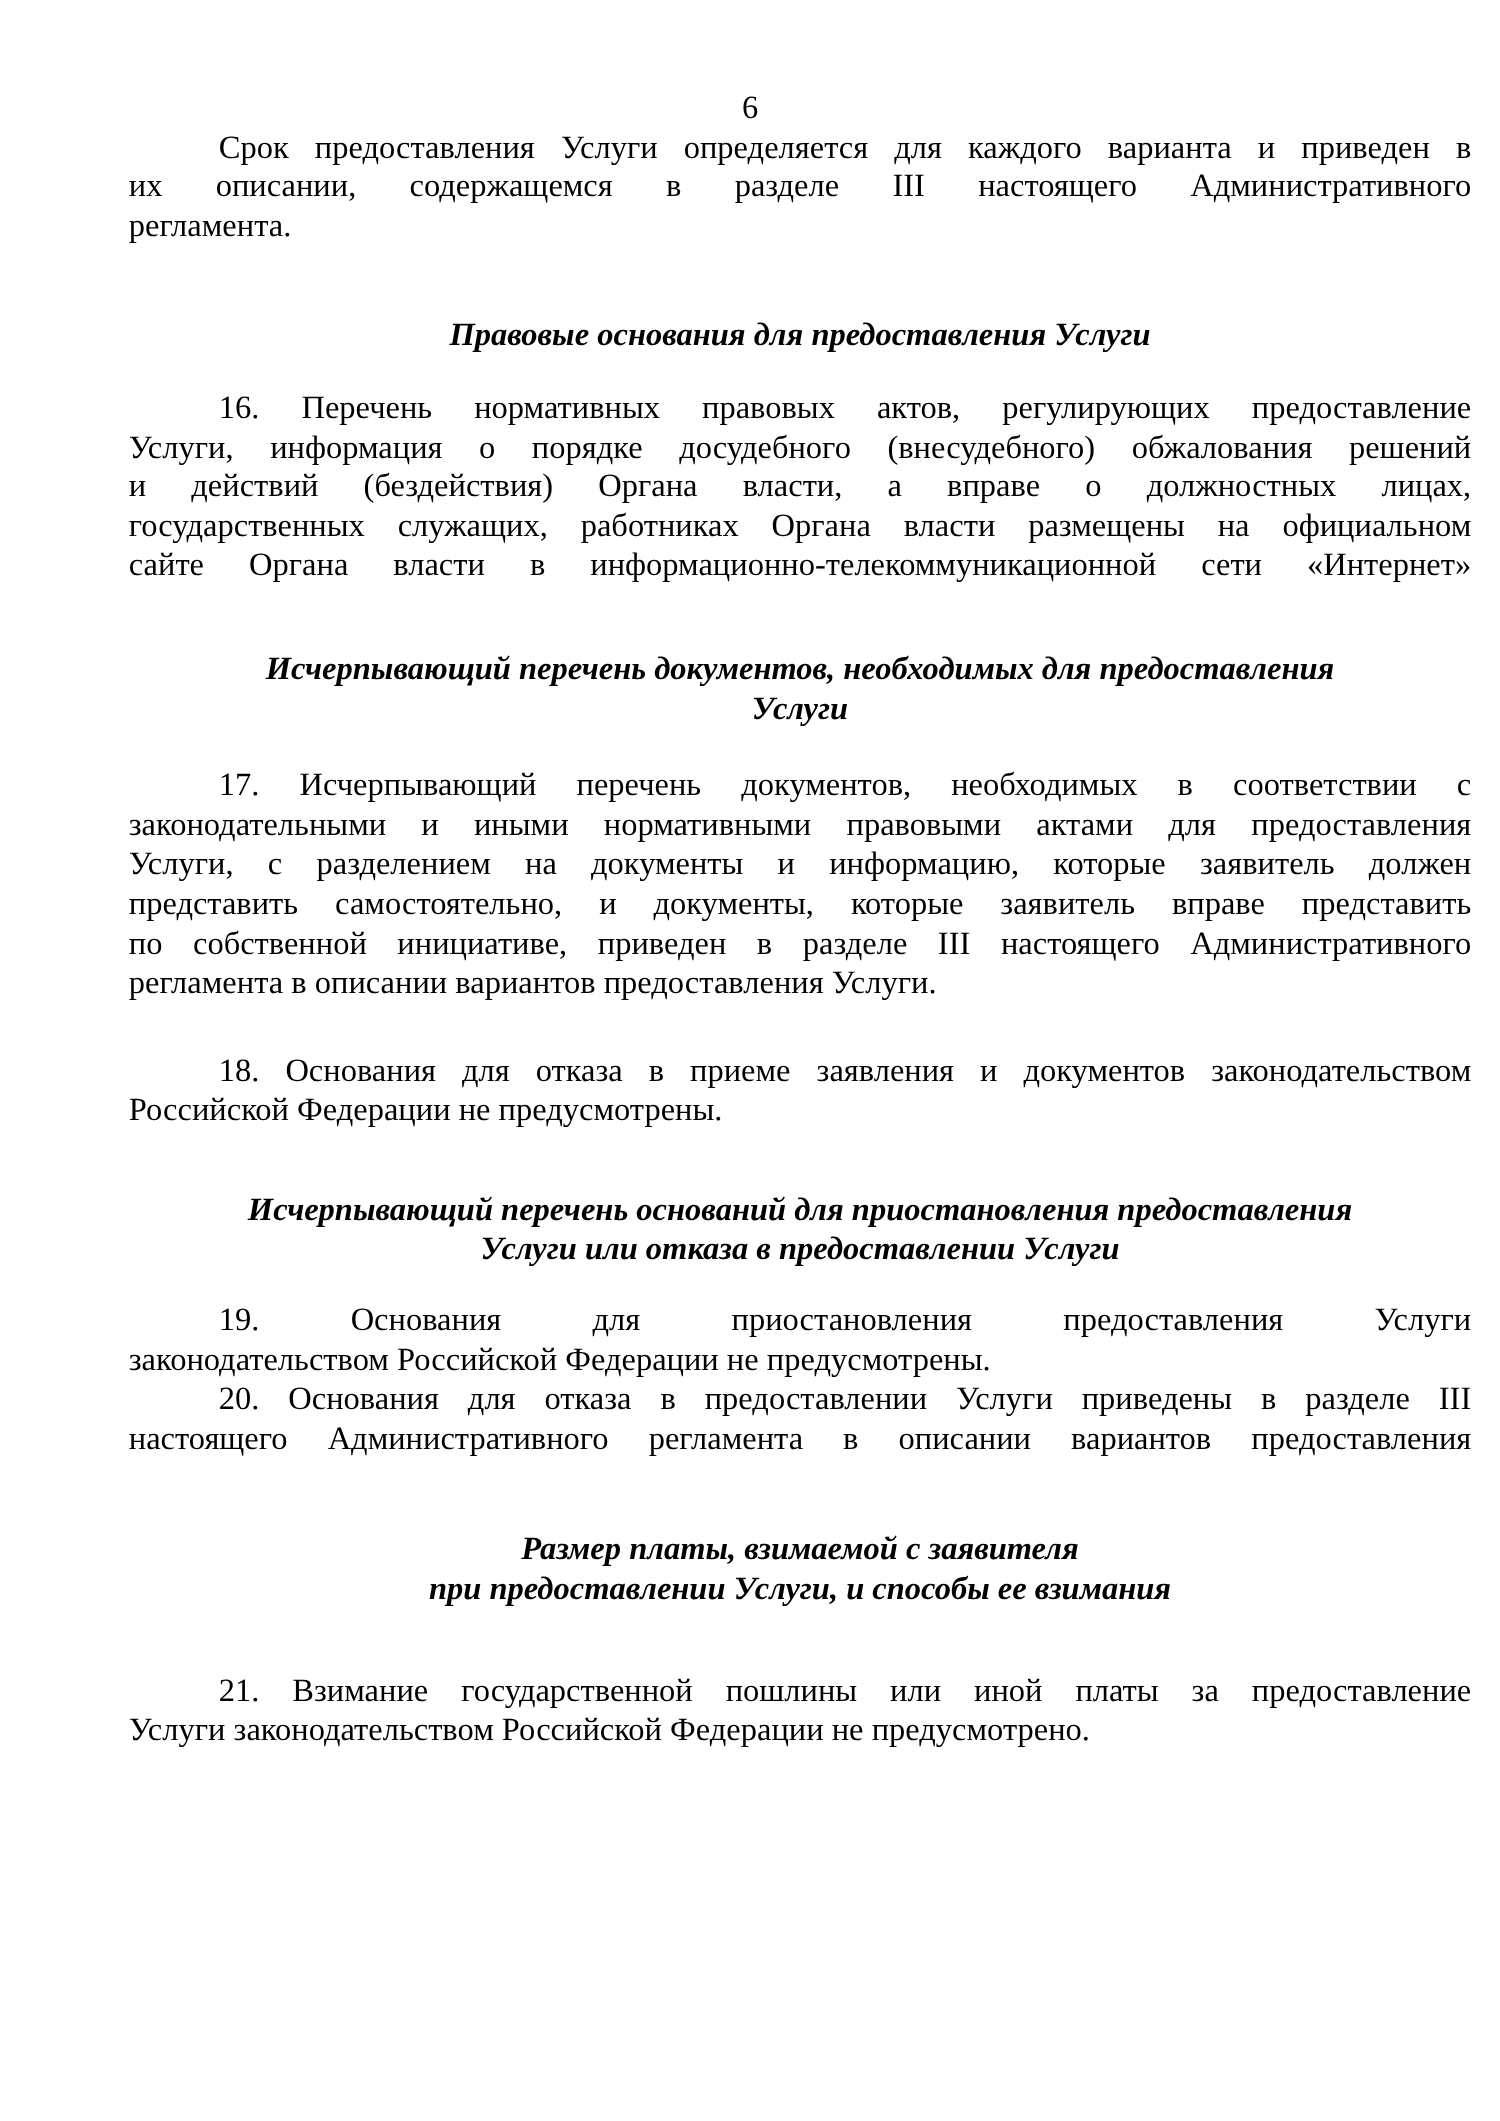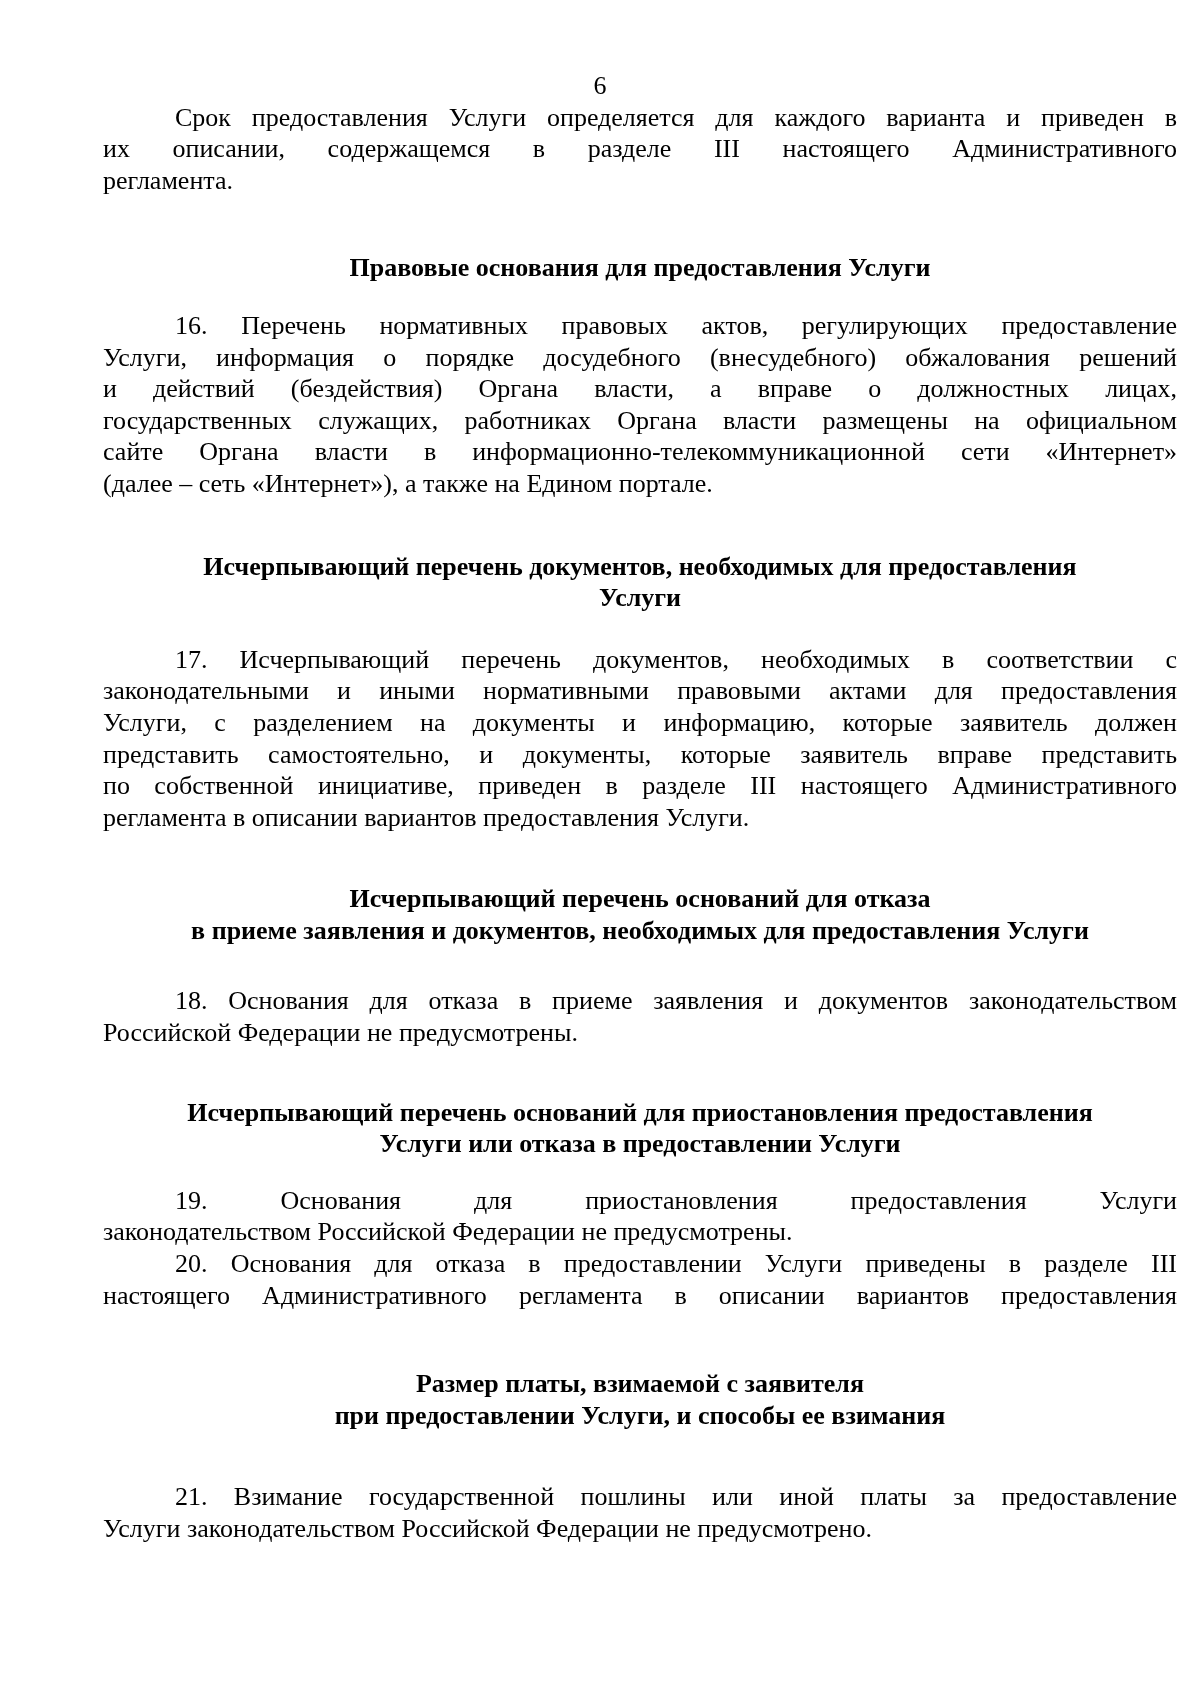--- a/index.html
+++ b/index.html
@@ -16,21 +16,21 @@
   }
   .page-number{
     margin:0 -23px 0 -103px;
     text-align:center;
   }
   .para{margin:0;}
   .ln{text-align:left;}
   .ln.j{text-align:justify;text-align-last:justify;}
   .ln.indent{padding-left:72px;}
   .heading{font-weight:bold;text-align:center;}
-  .hln{text-align:center;}
+  .hln{text-align:center;font-style:italic;}
   .mt56{margin-top:56px}
   .mt51{margin-top:51px}
   .mt50{margin-top:50px}
   .mt48{margin-top:48px}
   .mt57{margin-top:57px}
   .mt34{margin-top:50px}
   .mt30{margin-top:30px}
   .mt27{margin-top:39px}
   .mt26{margin-top:26px}
   .mt25{margin-top:25px}
@@ -50,40 +50,35 @@
 
   <div class="heading mt56">
     <div class="hln">Правовые основания для предоставления Услуги</div>
   </div>
   <div class="para mt26">
     <div class="ln j indent">16. Перечень нормативных правовых актов, регулирующих предоставление</div>
     <div class="ln j">Услуги, информация о порядке досудебного (внесудебного) обжалования решений</div>
     <div class="ln j">и действий (бездействия) Органа власти, а вправе о должностных лицах,</div>
     <div class="ln j">государственных служащих, работниках Органа власти размещены на официальном</div>
     <div class="ln j">сайте Органа власти в информационно-телекоммуникационной сети «Интернет»</div>
-    <div class="ln">(далее – сеть «Интернет»), а также на Едином портале.</div>
   </div>
 
   <div class="heading mt51">
     <div class="hln">Исчерпывающий перечень документов, необходимых для предоставления</div>
     <div class="hln">Услуги</div>
   </div>
   <div class="para mt30">
     <div class="ln j indent">17. Исчерпывающий перечень документов, необходимых в соответствии с</div>
     <div class="ln j">законодательными и иными нормативными правовыми актами для предоставления</div>
     <div class="ln j">Услуги, с разделением на документы и информацию, которые заявитель должен</div>
     <div class="ln j">представить самостоятельно, и документы, которые заявитель вправе представить</div>
     <div class="ln j">по собственной инициативе, приведен в разделе III настоящего Административного</div>
     <div class="ln">регламента в описании вариантов предоставления Услуги.</div>
   </div>
 
-  <div class="heading mt50">
-    <div class="hln">Исчерпывающий перечень оснований для отказа</div>
-    <div class="hln">в приеме заявления и документов, необходимых для предоставления Услуги</div>
-  </div>
   <div class="para mt27">
     <div class="ln j indent">18. Основания для отказа в приеме заявления и документов законодательством</div>
     <div class="ln">Российской Федерации не предусмотрены.</div>
   </div>
 
   <div class="heading mt48">
     <div class="hln">Исчерпывающий перечень оснований для приостановления предоставления</div>
     <div class="hln">Услуги или отказа в предоставлении Услуги</div>
   </div>
   <div class="para mt25">

